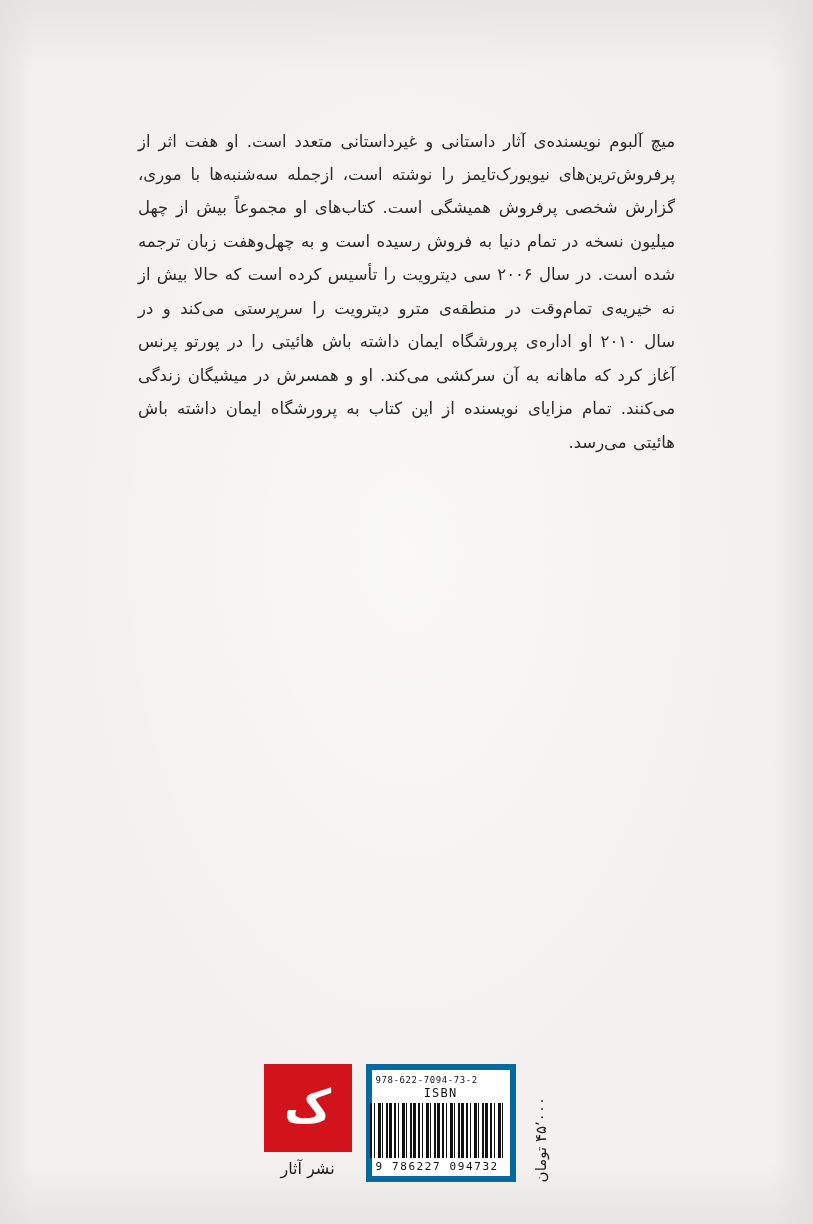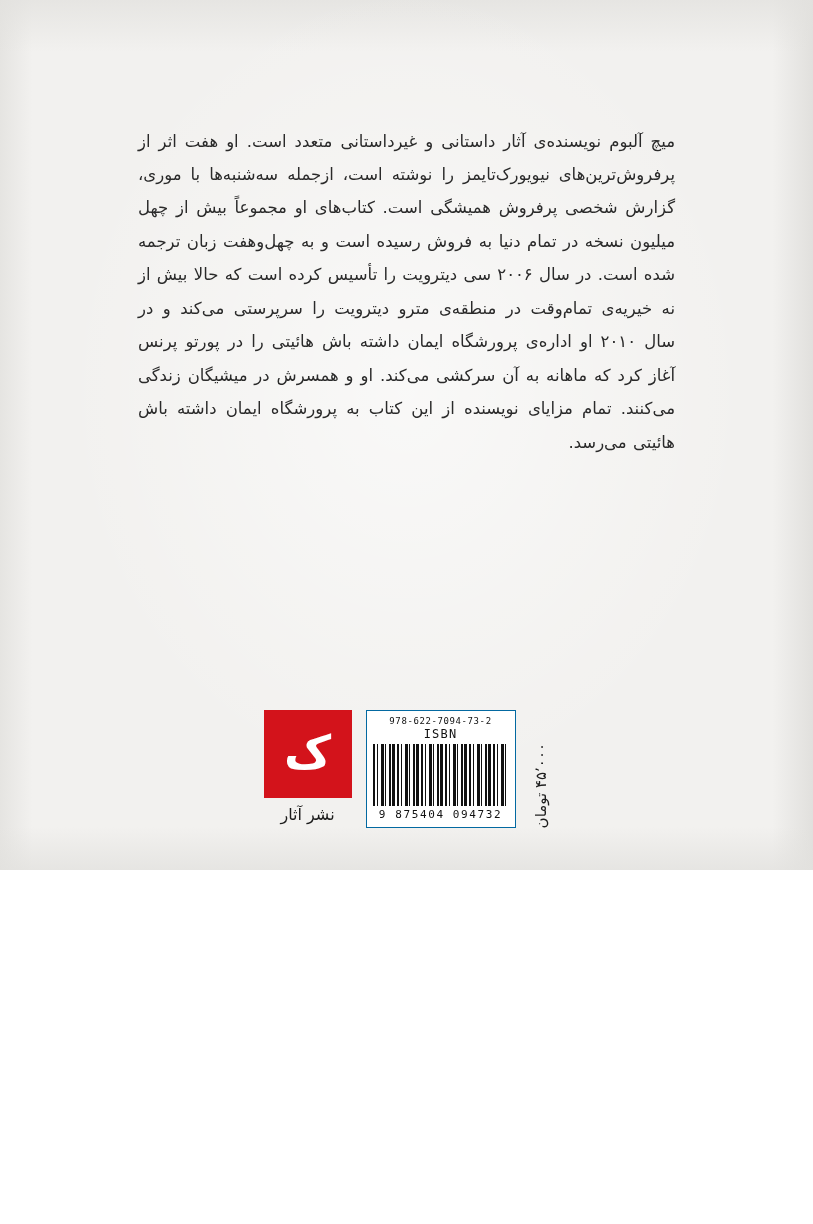--- a/index.html
+++ b/index.html
@@ -10,21 +10,21 @@
   body {
     width: 813px;
     height: 1224px;
     font-family: "DejaVu Sans", "Liberation Sans", sans-serif;
     overflow: hidden;
   }
 
   #page {
     position: relative;
     width: 813px;
-    height: 870px;
+    height: 1224px;
     background: #f2f1ef;
     box-sizing: border-box;
   }
 
   
   #page::before {
     content: "";
     position: absolute;
     inset: 0;
     background:
@@ -97,25 +97,24 @@
     font-family: "DejaVu Sans", "Liberation Sans", sans-serif;
     letter-spacing: 0.5px;
   }
 
   
   #barcode-block {
     width: 150px;
     margin-right: 8px;
     margin-left: 6px;
     background: #ffffff;
-    border: 1px solid #0369a1;
+    border: 6px solid #0369a1;
     box-sizing: border-box;
     display: flex;
     flex-direction: column;
-    align-items: center;
     padding: 5px 4px 3px 4px;
   }
   #isbn-line {
     font-family: "DejaVu Sans Mono", "Liberation Mono", monospace;
     font-size: 9px;
     color: #111;
     letter-spacing: 0.6px;
     direction: ltr;
     white-space: nowrap;
   }
@@ -182,21 +181,21 @@
       <div id="publisher-mark">
         <span class="glyph">ک</span>
       </div>
       <div id="publisher-name">نشر آثار</div>
     </div>
 
     <div id="barcode-block">
       <div id="isbn-line">978-622-7094-73-2</div>
       <div id="isbn-label">ISBN</div>
       <div id="bars"></div>
-      <div id="barcode-digits">9 875404 094732</div>
+      <div id="barcode-digits">9 786227 094732</div>
     </div>
 
     <div id="price-block">
       <div id="price-text">۴۵٬۰۰۰ تومان</div>
     </div>
 
   </div>
 </div>
 
 </body></html>

